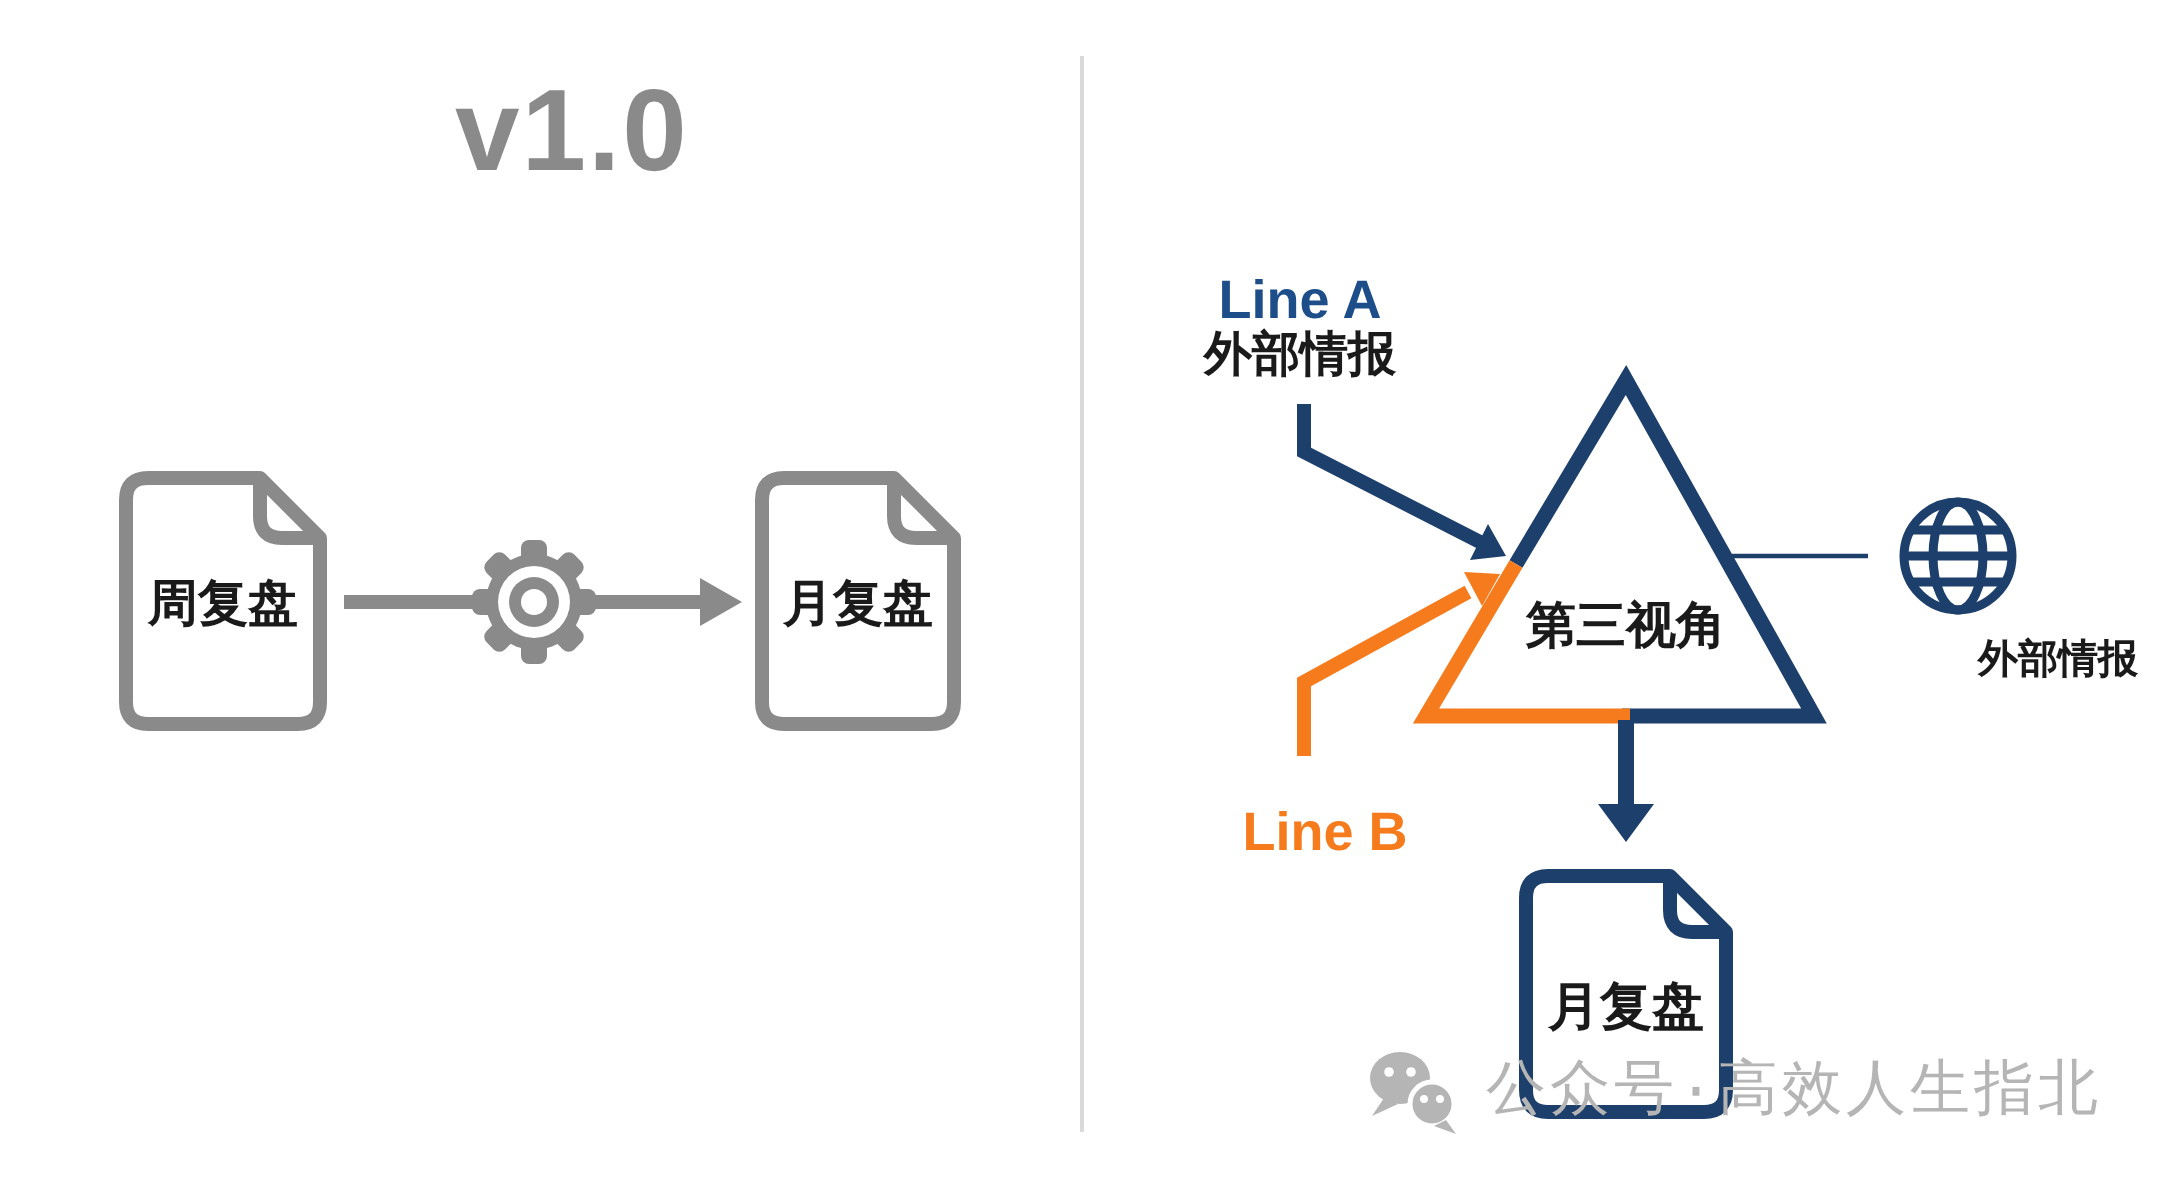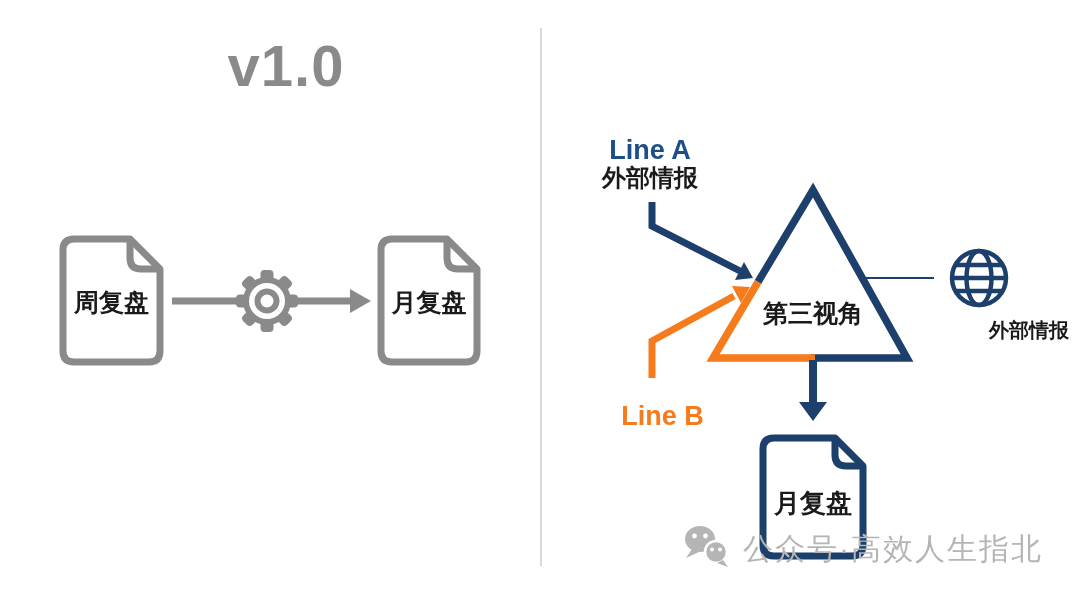--- a/index.html
+++ b/index.html
@@ -28,21 +28,21 @@
   .lbl-doc2{left:381px; top:289px; width:96px; font-size:25px;}
   .lbl-docm{left:763px; top:489px; width:100px; font-size:26px;}
   .diagram{left:0; top:0; width:1080px; height:589px; pointer-events:none;}
   .sn{stroke:var(--navy); fill:none;}
   .so{stroke:var(--orange); fill:none;}
   .sg{stroke:var(--gray); fill:none;}
   .fn{fill:var(--navy);}
   .fo{fill:var(--orange);}
   .fg{fill:var(--gray);}
   .fw{fill:#FFFFFF;}
-  .watermark{left:683px; top:524px; display:flex; align-items:flex-end; gap:8px;}
+  .watermark{left:683px; top:524px; display:flex; align-items:flex-start; gap:8px;font-family:Liberation Mono, monospace;}
   .wm-text{font-size:30px; color:var(--watermark_gray); letter-spacing:2px; white-space:nowrap;}
 </style>
 </head>
 <body>
 
 <div class="stage">
 
   <div class="abs divider"></div>
 
   <div class="abs title title-v1">v1.0</div>

